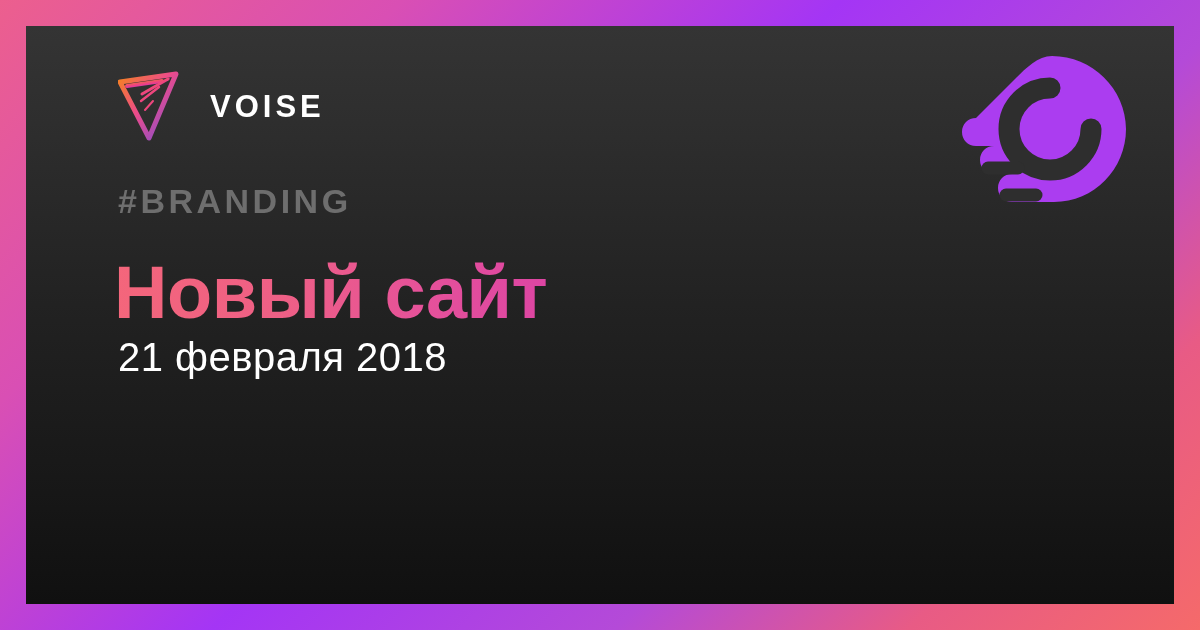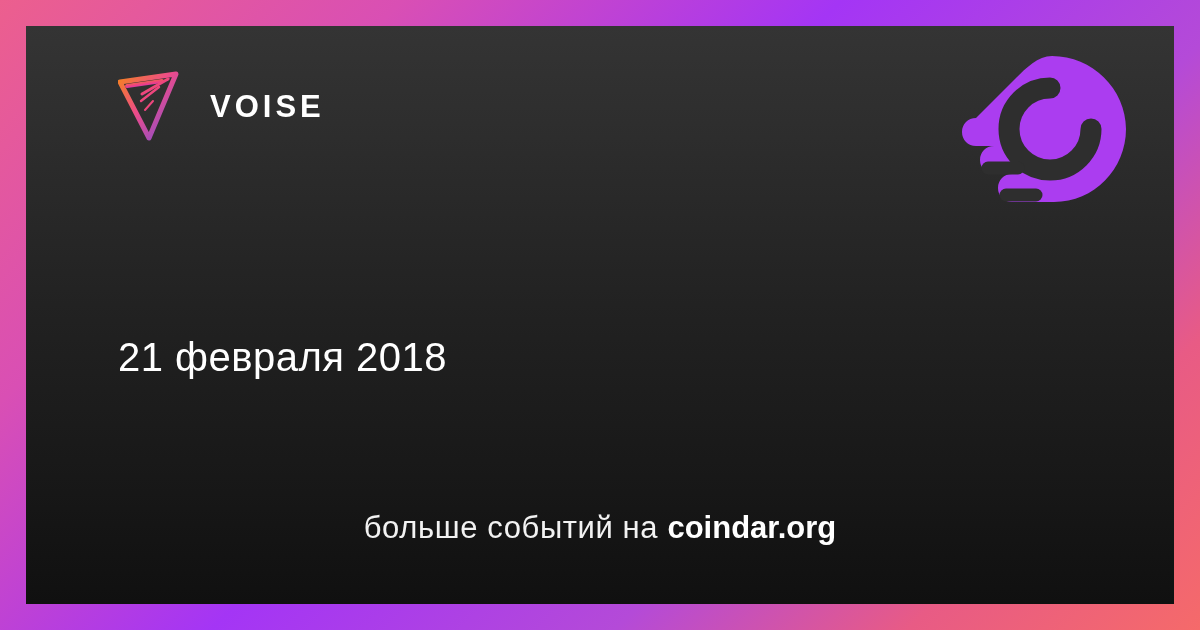--- a/index.html
+++ b/index.html
@@ -173,23 +173,21 @@
       </g>
 
       <path d="M96 40 A41 41 0 1 0 137 81" fill="none" stroke="#2e2e2e" stroke-width="21" stroke-linecap="round"></path>
 
       <g stroke="#2e2e2e" stroke-width="13" stroke-linecap="round" fill="none">
         <path d="M34 120 L64 120"></path>
         <path d="M52 147 L82 147"></path>
       </g>
     </svg>
 
+    <div class="tag">#BRANDING</div>
 
+    <div class="headline">Новый сайт</div>
 
     <div class="date">21 февраля 2018</div>
 
-    <div class="footer">
-      <span>больше событий на</span>
-      <span class="site">coindar.org</span>
-    </div>
 
   </div>
 </div>
 
 </body></html>

